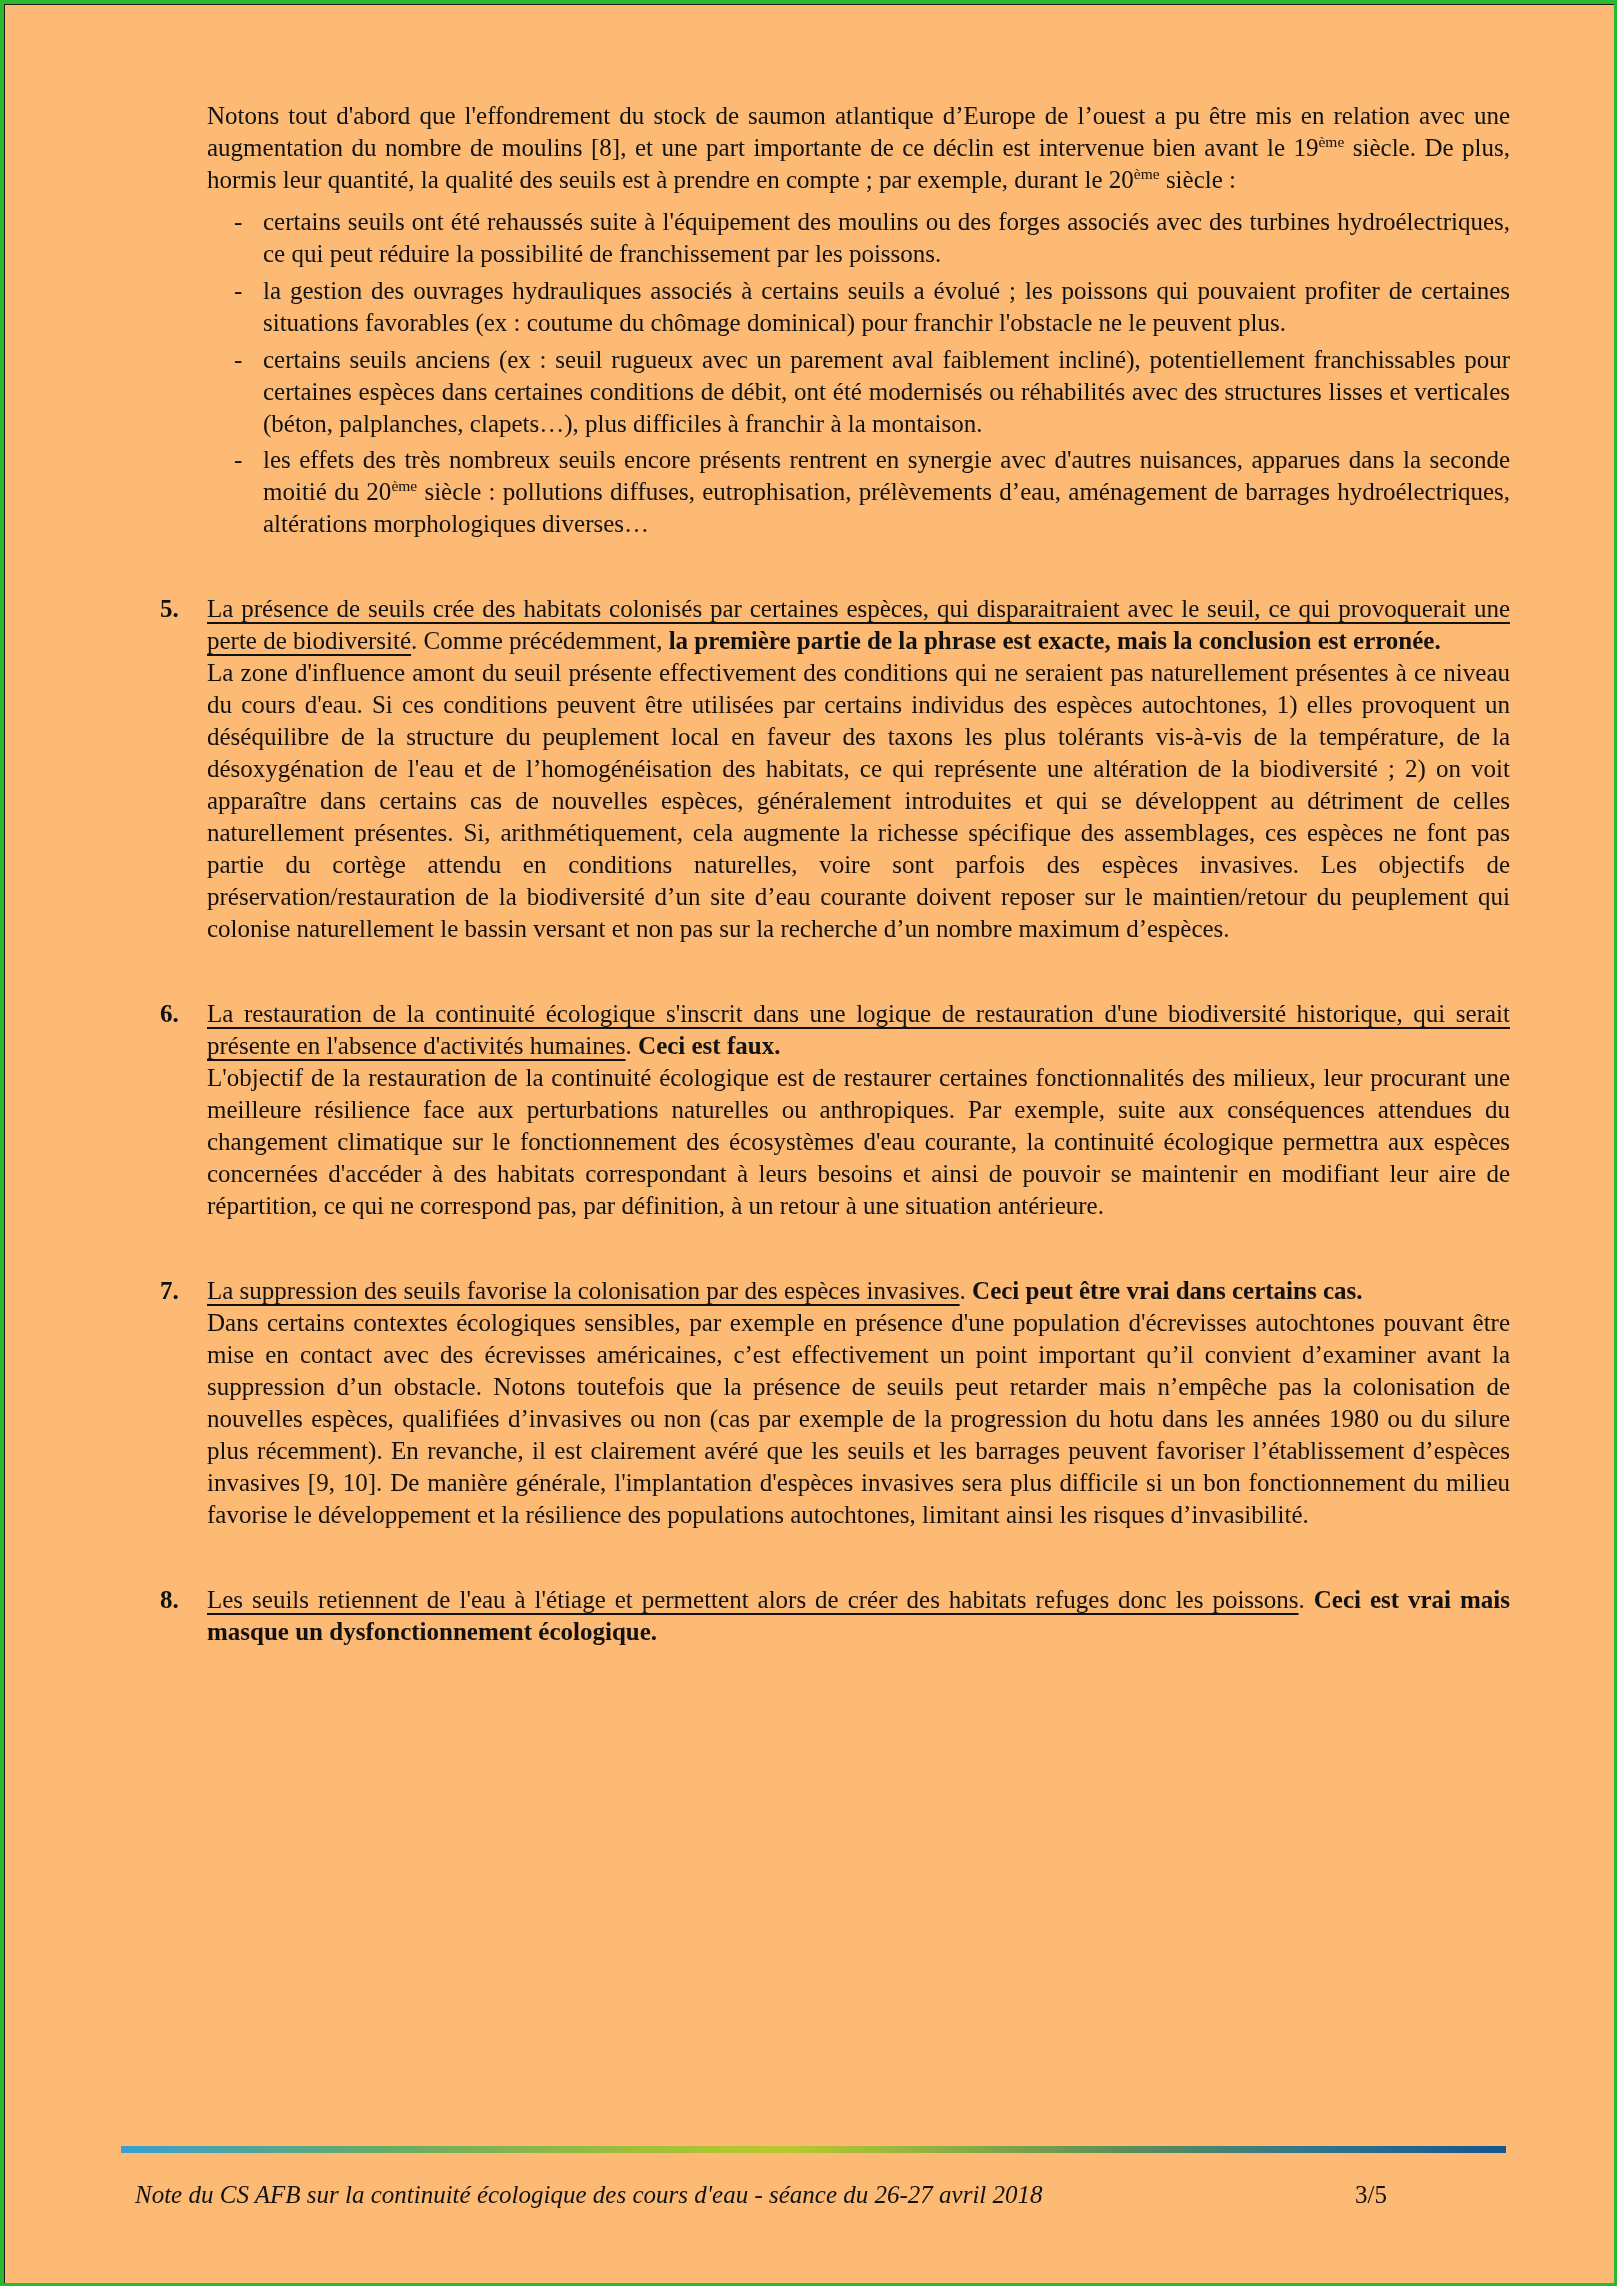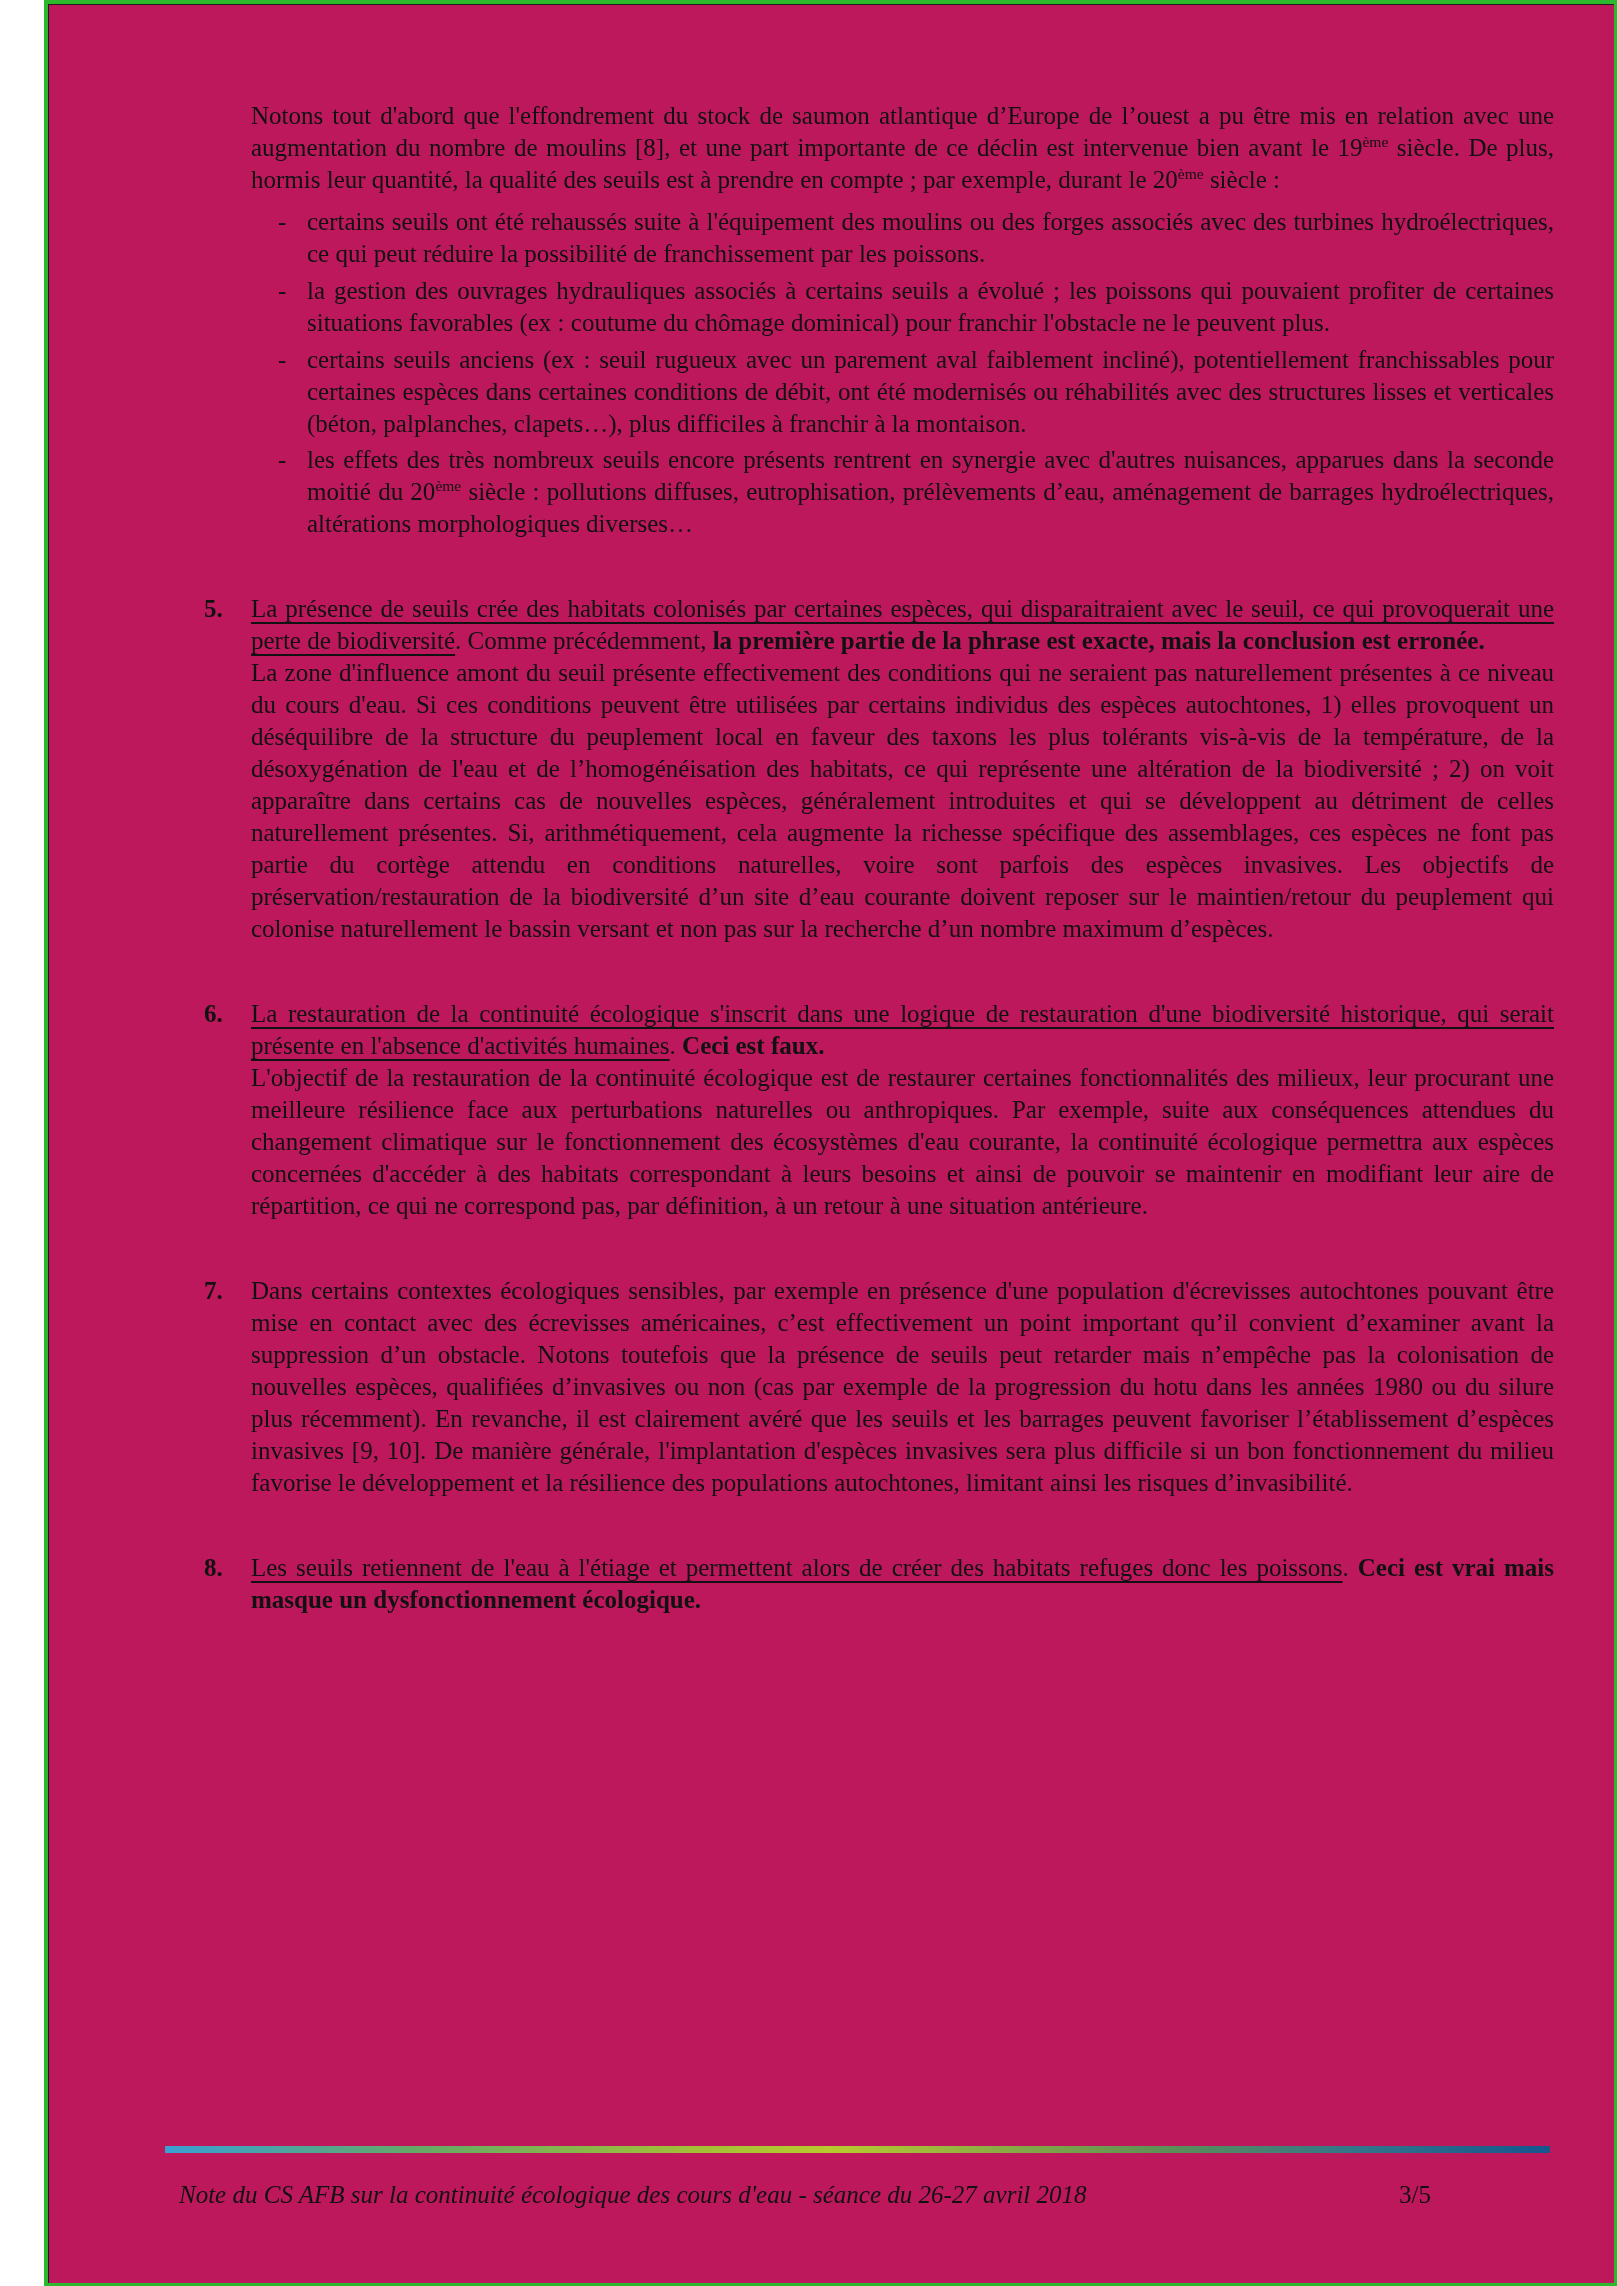--- a/index.html
+++ b/index.html
@@ -13,22 +13,21 @@
     position: relative;
     font-family: "Liberation Serif", serif;
     color: #111111;
   }
   .page {
     position: absolute;
     inset: 0;
     box-sizing: border-box;
     border: 4.9px solid #2db92d;
     box-shadow: inset 1px 1px 0 0 #1c1c1c;
-    background: #be185d;
-    margin-left: 44px;
+    background: #fdba74;
   }
   .content {
     position: absolute;
     left: 203px;
     top: 96px;
     width: 1303px;
     font-size: 25px;
     line-height: 32px;
     text-align: justify;
   }
@@ -130,20 +129,21 @@
     </div>
 
     <div class="item">
       <span class="item-num">6.</span>
       <p class="item-head"><span class="claim-underline">La restauration de la continuité écologique s'inscrit dans une logique de restauration d'une biodiversité historique, qui serait présente en l'absence d'activités humaines</span><span>. </span><span class="verdict">Ceci est faux.</span></p>
       <p class="item-body">L'objectif de la restauration de la continuité écologique est de restaurer certaines fonctionnalités des milieux, leur procurant une meilleure résilience face aux perturbations naturelles ou anthropiques. Par exemple, suite aux conséquences attendues du changement climatique sur le fonctionnement des écosystèmes d'eau courante, la continuité écologique permettra aux espèces concernées d'accéder à des habitats correspondant à leurs besoins et ainsi de pouvoir se maintenir en modifiant leur aire de répartition, ce qui ne correspond pas, par définition, à un retour à une situation antérieure.</p>
     </div>
 
     <div class="item">
       <span class="item-num">7.</span>
+      <p class="item-head"><span class="claim-underline">La suppression des seuils favorise la colonisation par des espèces invasives</span><span>. </span><span class="verdict">Ceci peut être vrai dans certains cas.</span></p>
       <p class="item-body">Dans certains contextes écologiques sensibles, par exemple en présence d'une population d'écrevisses autochtones pouvant être mise en contact avec des écrevisses américaines, c’est effectivement un point important qu’il convient d’examiner avant la suppression d’un obstacle. Notons toutefois que la présence de seuils peut retarder mais n’empêche pas la colonisation de nouvelles espèces, qualifiées d’invasives ou non (cas par exemple de la progression du hotu dans les années 1980 ou du silure plus récemment). En revanche, il est clairement avéré que les seuils et les barrages peuvent favoriser l’établissement d’espèces invasives [9, 10]. De manière générale, l'implantation d'espèces invasives sera plus difficile si un bon fonctionnement du milieu favorise le développement et la résilience des populations autochtones, limitant ainsi les risques d’invasibilité.</p>
     </div>
 
     <div class="item">
       <span class="item-num">8.</span>
       <p class="item-head"><span class="claim-underline">Les seuils retiennent de l'eau à l'étiage et permettent alors de créer des habitats refuges donc les poissons</span><span>. </span><span class="verdict">Ceci est vrai mais masque un dysfonctionnement écologique.</span></p>
     </div>
 
   </div>
 

